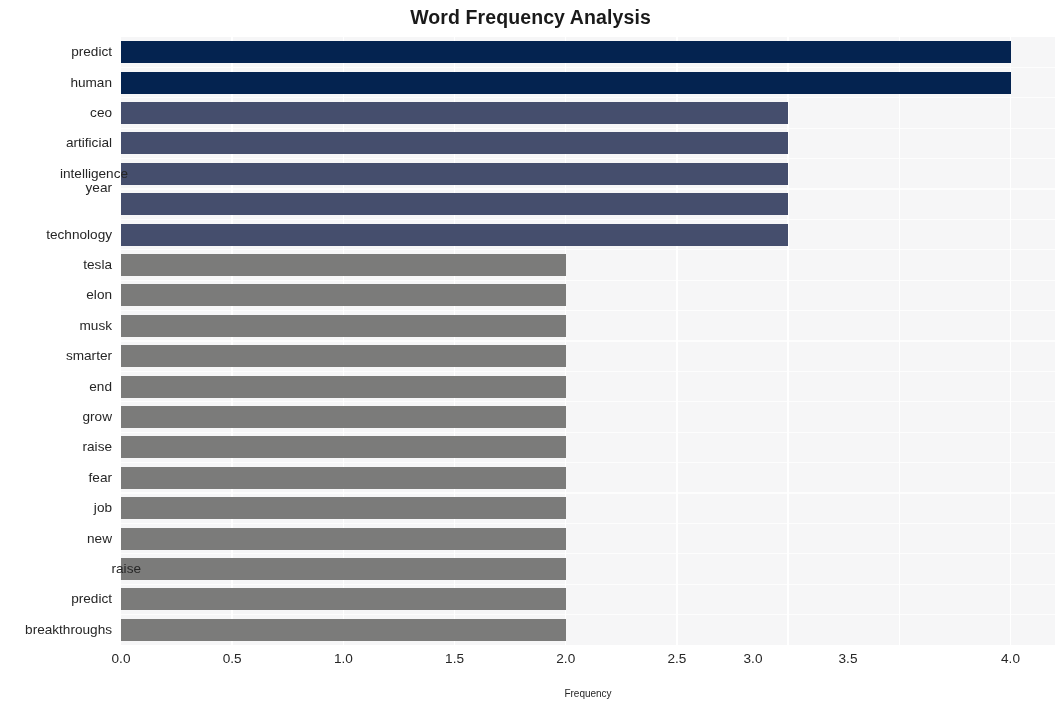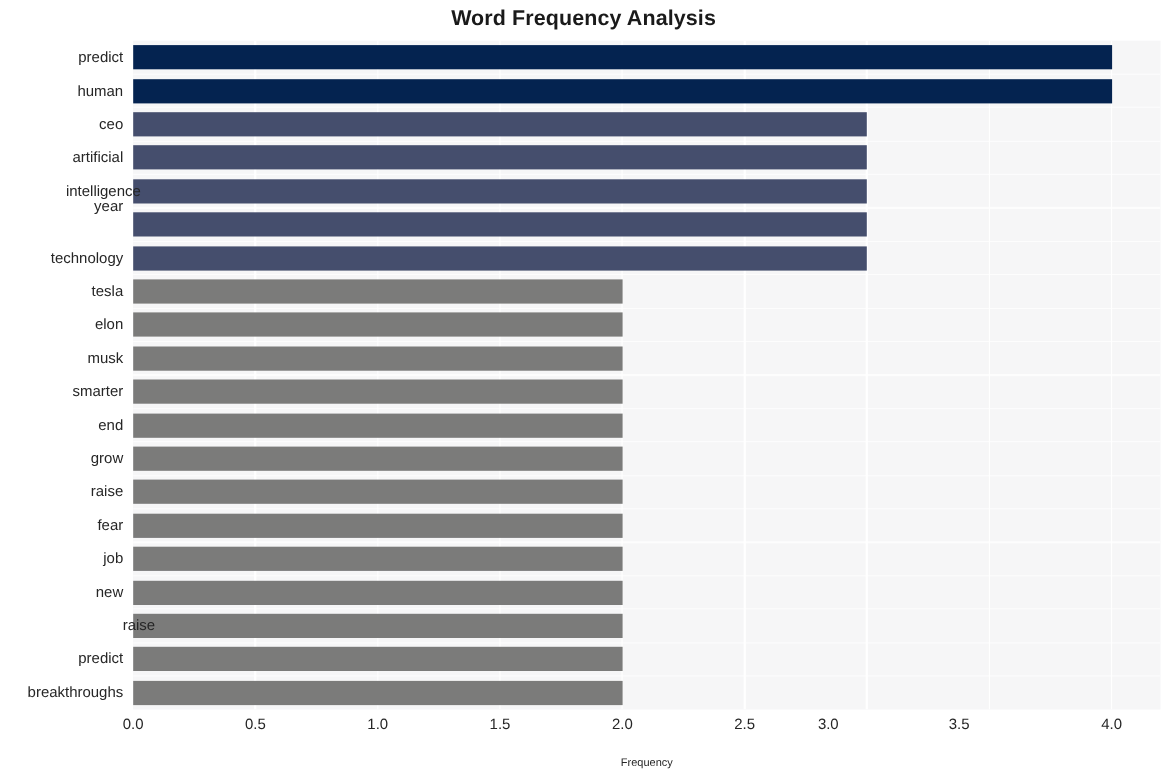--- a/index.html
+++ b/index.html
@@ -193,19 +193,19 @@
       <div class="ytick" style="top: 622.8px;">breakthroughs</div>
     </div>
   <div id="xlabels">
       <div class="xtick" style="left: 121px;">0.0</div>
       <div class="xtick" style="left: 232.19px;">0.5</div>
       <div class="xtick" style="left: 343.381px;">1.0</div>
       <div class="xtick" style="left: 454.571px;">1.5</div>
       <div class="xtick" style="left: 565.762px;">2.0</div>
       <div class="xtick" style="left: 676.952px;">2.5</div>
       <div class="xtick" style="left: 753px;">3.0</div>
-      <div class="xtick" style="left: 872px;">3.5</div>
+      <div class="xtick" style="left: 848px;">3.5</div>
       <div class="xtick" style="left: 1010.52px;">4.0</div>
     </div>
 
   <div id="xaxis-label">Frequency</div>
 
 </div>
 
 </body></html>

